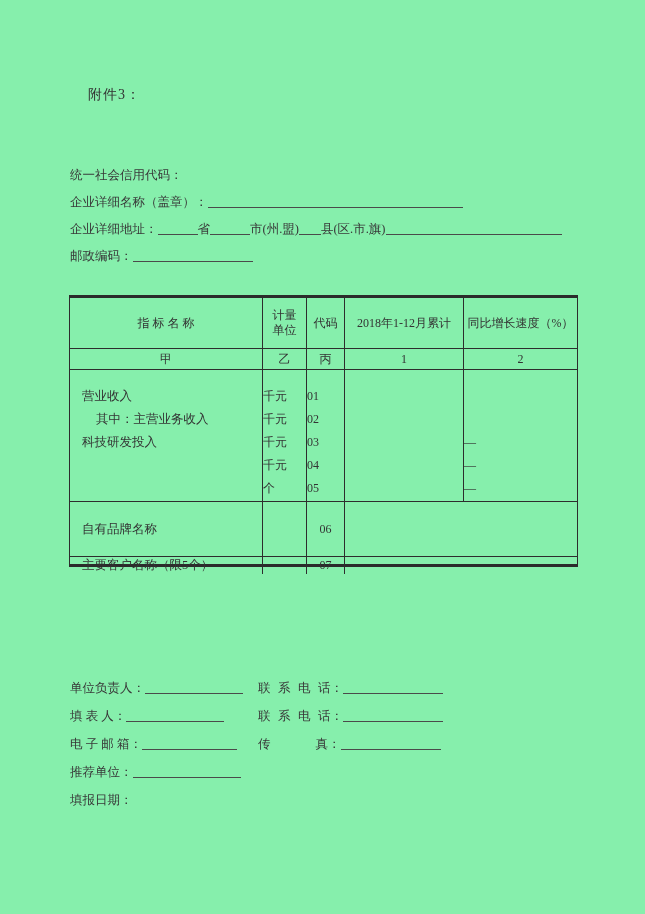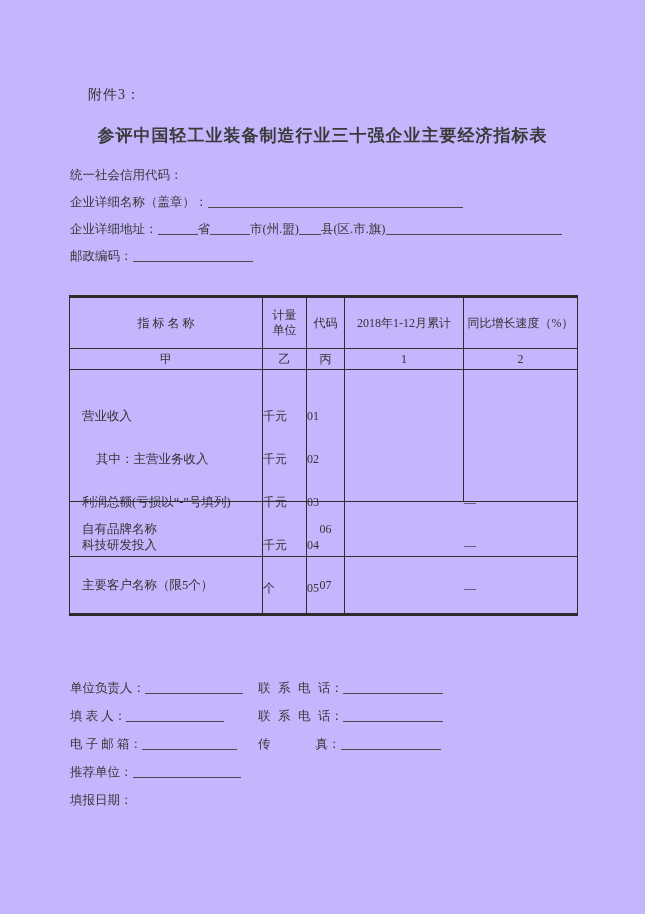--- a/index.html
+++ b/index.html
@@ -1,73 +1,72 @@
 <!DOCTYPE html>
 <html><head>
 <meta charset="utf-8">
 <style>
   * { margin:0; padding:0; box-sizing:border-box; }
   html,body { background:#ffffff; }
   .page {
     position:relative;
     width:645px; height:914px;
-    background:#c4b5fd;
+    background:#86efac;
     font-family:"Liberation Serif","DejaVu Serif",serif;
     color:#333333;
     overflow:hidden;
   }
   .attachment { position:absolute; top:86px; left:88px; font-size:14px; letter-spacing:1px; }
   .title {
     position:absolute; top:124px; left:0; width:100%;
     text-align:center; font-size:17px; letter-spacing:1px; font-weight:bold; color:#3a3a3a;
   }
   .fline { position:absolute; left:70px; font-size:12.5px; white-space:nowrap; color:#383838; }
   .u {
     display:inline-block; height:13px; margin-bottom:-2px;
     border-bottom:1px solid #4a4a4a;
   }
   
   .tbl {
-    position:absolute; top:295px; left:69px; width:509px; height:321px;
+    position:absolute; top:295px; left:69px; width:509px; height:272px;
     border-top:3px solid #2b2b2b; border-bottom:3px solid #2b2b2b;
     border-left:1px solid #2d2d2d; border-right:1px solid #2d2d2d;
     display:grid;
     grid-template-columns:193px 44px 38px 119px 1fr;
     grid-template-rows:51px 21px 132px 55px 1fr;
     font-size:12px; color:#333333;
   }
   .c {
     border-right:1px solid #2d2d2d; border-bottom:1px solid #2d2d2d;
     display:flex; align-items:center; justify-content:center;
     white-space:nowrap;
   }
   .c.lastcol { border-right:none; }
   .c.nobottom { border-bottom:none; }
   .c.span2 { grid-column:4 / 6; border-right:none; }
   .c.namecell { justify-content:flex-start; padding-left:12px; }
   .unit2line { text-align:center; line-height:1.25; }
   
   .blk { display:block; padding-top:15px; line-height:23px; }
-  .blk .ln { height:23px;margin-top:20px; }
+  .blk .ln { height:23px; }
   .blk.names { text-align:left; padding-left:12px; font-size:12.5px; }
   .blk.names .indent { padding-left:14px; }
   
   .frow { position:absolute; left:70px; width:500px; height:18px; font-size:12.5px; white-space:nowrap; color:#383838; }
   .fright { position:absolute; left:188px; top:0;font-family:Liberation Mono, monospace; }
   .w98 { width:98px; } .w95 { width:95px; } .w100 { width:100px; }
   .w108 { width:108px; } .w120 { width:120px; } .w255 { width:255px; }
   .w40 { width:40px; } .w22 { width:22px; } .w176 { width:176px; }
 </style>
 </head>
 <body>
 
 <div class="page">
 
   <div class="attachment">附件3：</div>
-  <div class="title">参评中国轻工业装备制造行业三十强企业主要经济指标表</div>
 
   <div class="fline" style="top:167px">
     <span>统一社会信用代码：</span>
   </div>
 
   <div class="fline" style="top:194px">
     <span>企业详细名称（盖章）：</span><span class="u w255"></span>
   </div>
 
   <div class="fline" style="top:248px">
@@ -93,21 +92,20 @@
 
     <div class="c">甲</div>
     <div class="c">乙</div>
     <div class="c">丙</div>
     <div class="c">1</div>
     <div class="c lastcol">2</div>
 
     <div class="c namecell blk names">
       <div class="ln">营业收入</div>
       <div class="ln indent">其中：主营业务收入</div>
-      <div class="ln">利润总额(亏损以“-”号填列)</div>
       <div class="ln">科技研发投入</div>
     </div>
     <div class="c blk">
       <div class="ln">千元</div>
       <div class="ln">千元</div>
       <div class="ln">千元</div>
       <div class="ln">千元</div>
       <div class="ln">个</div>
     </div>
     <div class="c blk">

